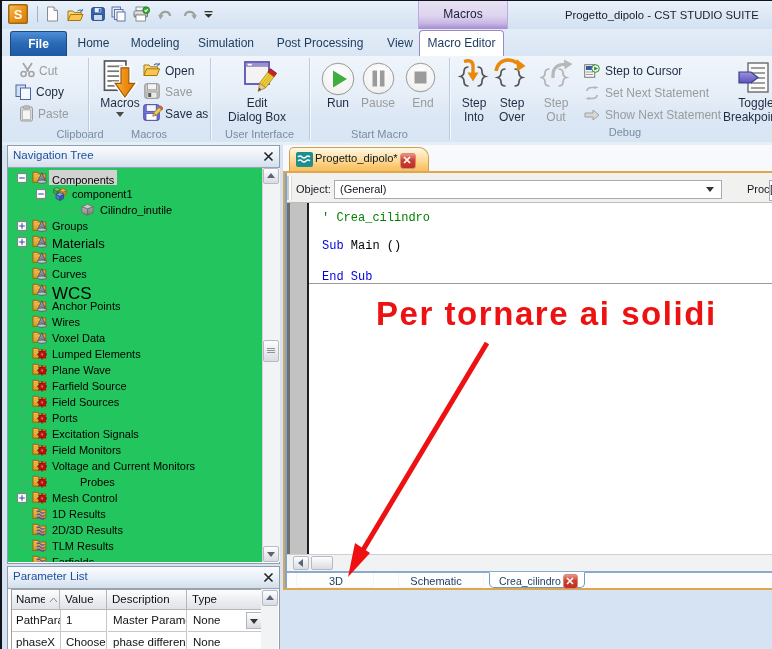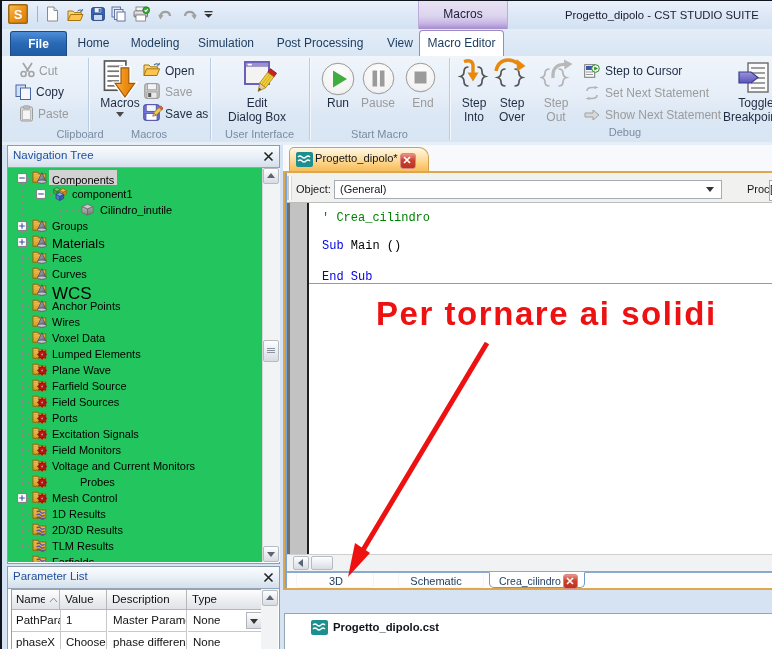--- a/index.html
+++ b/index.html
@@ -721,21 +721,13 @@
       <path d="M1 1 L7 7 M7 1 L1 7" stroke="#fff" stroke-width="1.6"></path>
     </svg>
 
 <svg class="abs" style="left:283px;top:204px;z-index:50;" width="489" height="386" viewBox="0 0 489 386">
  <path d="M204 139 L80 346" stroke="#ee1111" stroke-width="5" fill="none"></path>
  <path d="M65 373 L87 349 L72 339 Z" fill="#ee1111"></path>
 </svg>
 </div>
 
 <div class="abs" id="progresspanel" style="left:284px;top:592px;width:488px;height:57px;">
- <div style="position:absolute;left:0;top:21px;width:488px;height:36px;background:#fff;border-top:1px solid #96a5b5;border-left:1px solid #96a5b5;">
-  <svg style="position:absolute;left:26px;top:6px;" width="17" height="15" viewBox="0 0 17 15">
-    <rect x="0" y="0" width="17" height="15" rx="2" fill="#1d8f8f"></rect>
-    <path d="M2 5 Q4 3 6 5 T10 5 T14 5" stroke="#fff" stroke-width="1.4" fill="none"></path>
-    <path d="M2 9 Q4 7 6 9 T10 9 T14 9" stroke="#fff" stroke-width="1.4" fill="none"></path>
-  </svg>
-  <div style="position:absolute;left:48px;top:7px;font-weight:bold;font-size:11.3px;color:#10131c;">Progetto_dipolo.cst</div>
- </div>
 </div>
 
 </body></html>

